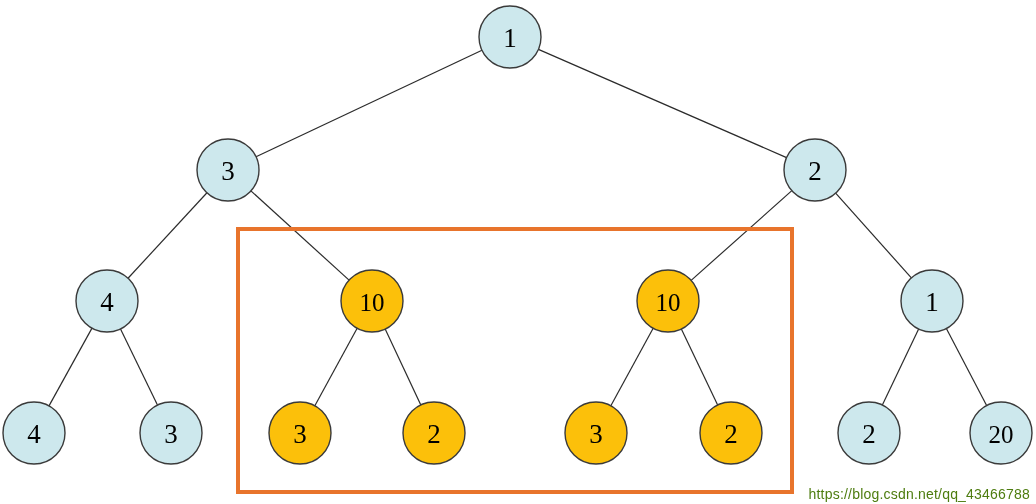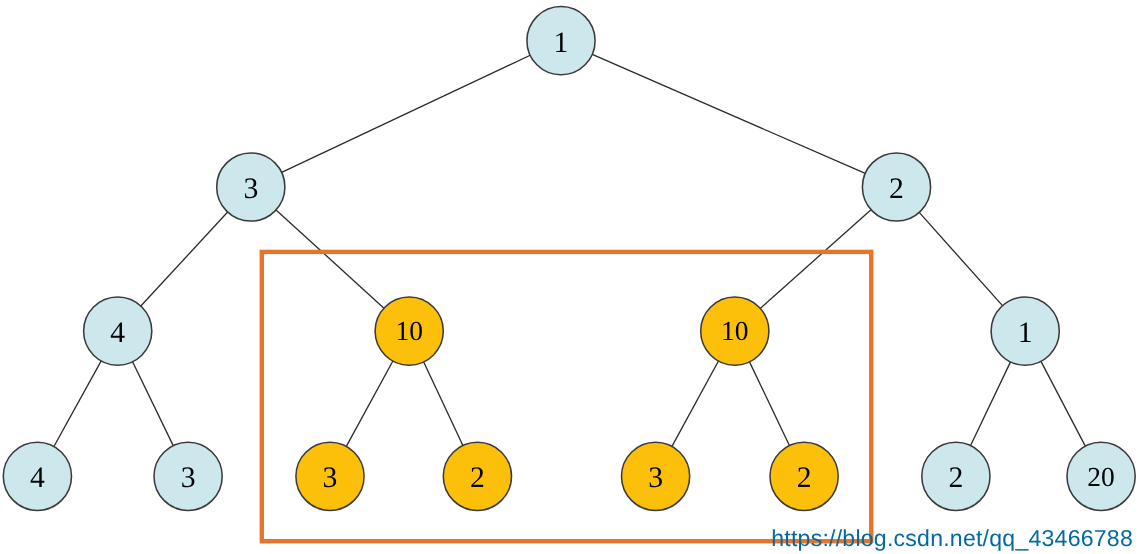--- a/index.html
+++ b/index.html
@@ -52,22 +52,22 @@
   .highlight-rect {
     fill: none;
     stroke: #e8742c;
     stroke-width: 4;
   }
   .watermark-text {
     position: absolute;
     right: 6px;
     bottom: 2px;
     font-family: "Liberation Sans", sans-serif;
-    font-size: 21px;
-    color: #0369a1;
+    font-size: 14px;
+    color: #4d7c0f;
     letter-spacing: 0.2px;
     white-space: nowrap;
     user-select: none;
   }
 </style>
 </head>
 <body>
 
 <div id="canvas">
   <svg id="tree-svg" viewBox="0 0 1036 504">

